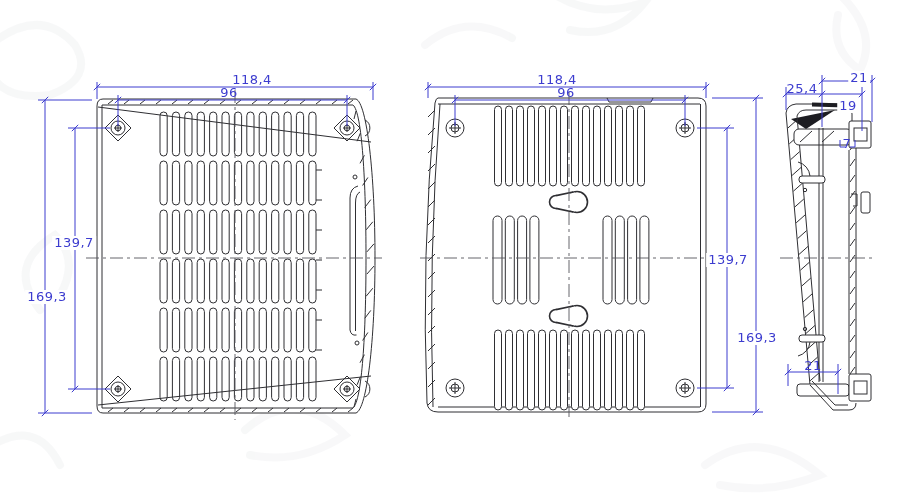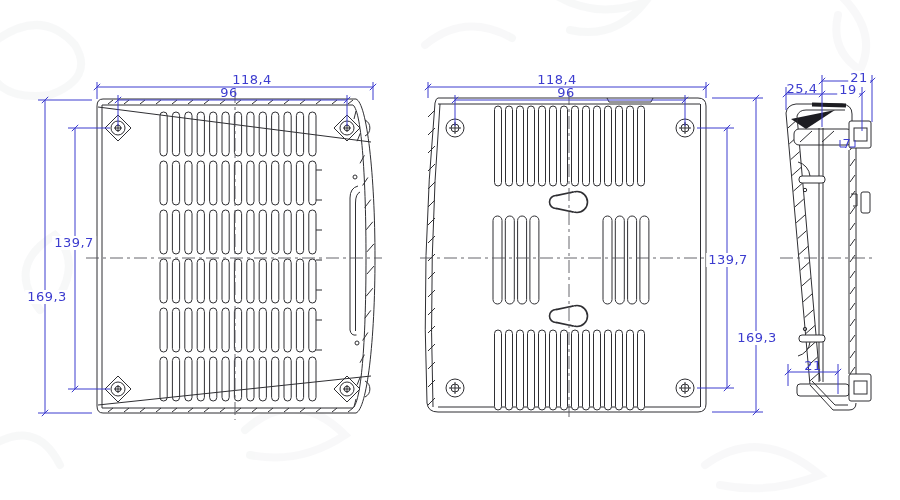--- a/index.html
+++ b/index.html
@@ -453,17 +453,17 @@
   <span class="dim" style="left:229px;top:93px">96</span>
   <span class="dim dim-bg" style="left:74px;top:243px">139,7</span>
   <span class="dim dim-bg" style="left:47px;top:297px">169,3</span>
 
   <span class="dim" style="left:557px;top:80px">118,4</span>
   <span class="dim" style="left:566px;top:93px">96</span>
   <span class="dim dim-bg" style="left:728px;top:260px">139,7</span>
   <span class="dim dim-bg" style="left:757px;top:338px">169,3</span>
 
   <span class="dim" style="left:802px;top:89px">25,4</span>
-  <span class="dim dim-bg" style="left:848px;top:90px">19</span>
+  <span class="dim dim-bg" style="left:848px;top:106px">19</span>
   <span class="dim dim-bg" style="left:859px;top:78px">21</span>
   <span class="dim" style="left:847px;top:144px">7</span>
   <span class="dim" style="left:813px;top:366px">21</span>
 </div>
 
 </body></html>

